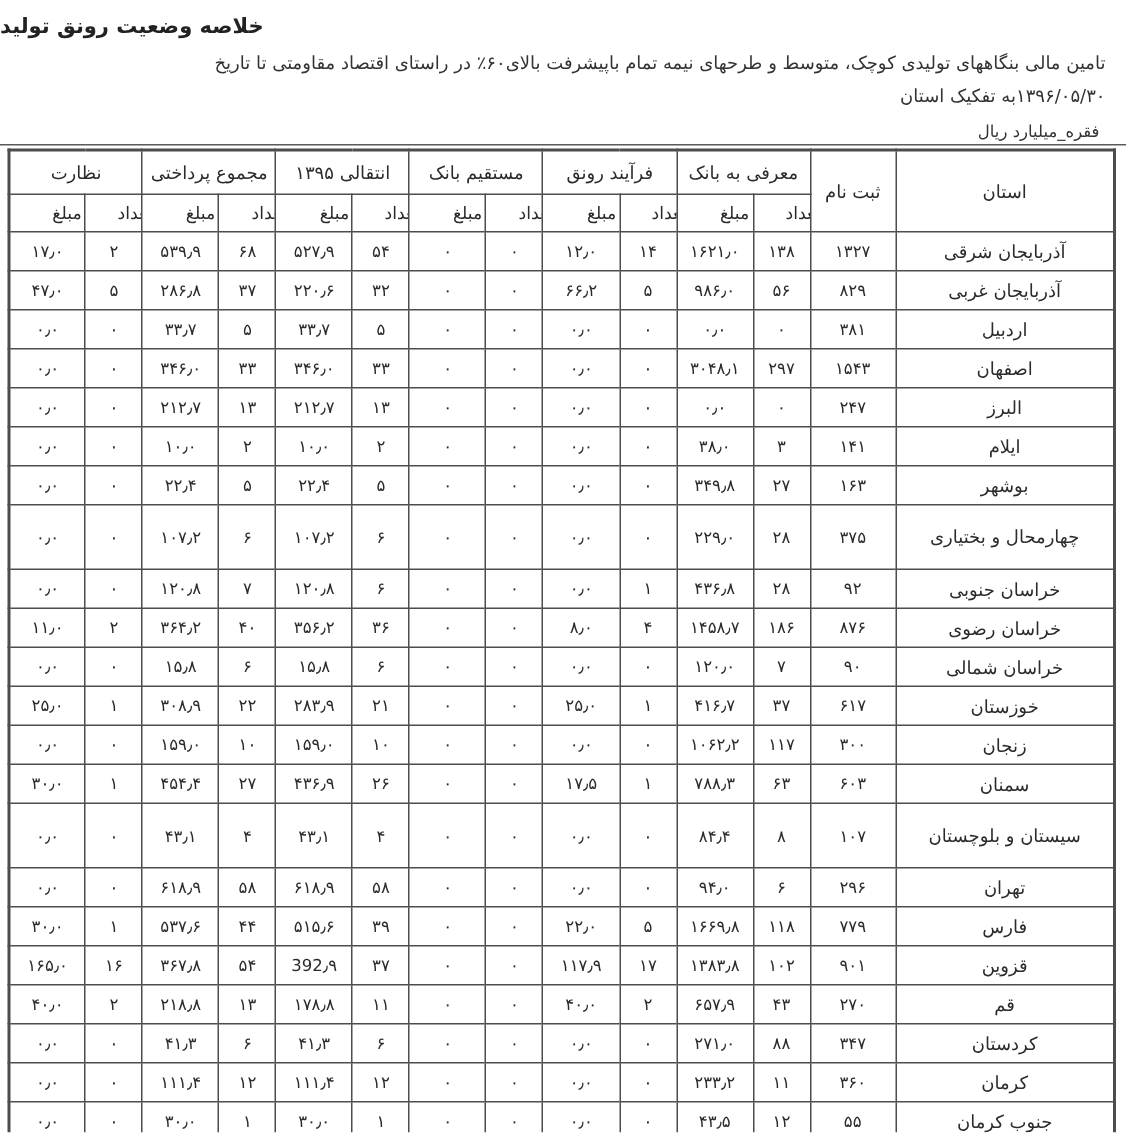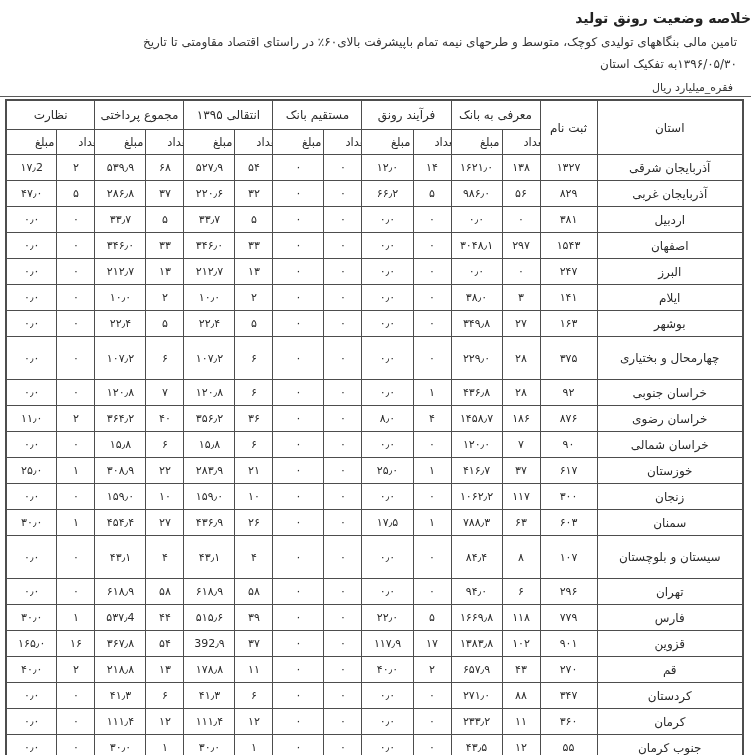--- a/index.html
+++ b/index.html
@@ -11,21 +11,21 @@
     position: relative;
     width: 751px;
     height: 755px;
     background: #ffffff;
     color: #2e2e2e;
     font-family: "DejaVu Sans", sans-serif;
     overflow: hidden;
     direction: rtl;
   }
   .page-title {
-    text-align: right;
+    text-align: left;
     font-size: 14px;
     font-weight: bold;
     margin: 10px 0 6px 0;
     color: #222;
   }
   .subtitle {
     font-size: 12px;
     line-height: 1.8;
     color: #333;
     margin: 0 14px;
@@ -141,21 +141,21 @@
           <td>۱۶۲۱٫۰</td>
           <td>۱۴</td>
           <td>۱۲٫۰</td>
           <td>۰</td>
           <td>۰</td>
           <td>۵۴</td>
           <td>۵۲۷٫۹</td>
           <td>۶۸</td>
           <td>۵۳۹٫۹</td>
           <td>۲</td>
-          <td>۱۷٫2</td>
+          <td>۱۷٫۰</td>
         </tr>
         <tr>
           <td class="province">آذربایجان غربی</td>
           <td>۸۲۹</td>
           <td>۵۶</td>
           <td>۹۸۶٫۰</td>
           <td>۵</td>
           <td>۶۶٫۲</td>
           <td>۰</td>
           <td>۰</td>
@@ -395,21 +395,21 @@
           <td>۷۷۹</td>
           <td>۱۱۸</td>
           <td>۱۶۶۹٫۸</td>
           <td>۵</td>
           <td>۲۲٫۰</td>
           <td>۰</td>
           <td>۰</td>
           <td>۳۹</td>
           <td>۵۱۵٫۶</td>
           <td>۴۴</td>
-          <td>۵۳۷٫4</td>
+          <td>۵۳۷٫۶</td>
           <td>۱</td>
           <td>۳۰٫۰</td>
         </tr>
         <tr>
           <td class="province">قزوین</td>
           <td>۹۰۱</td>
           <td>۱۰۲</td>
           <td>۱۳۸۳٫۸</td>
           <td>۱۷</td>
           <td>۱۱۷٫۹</td>

